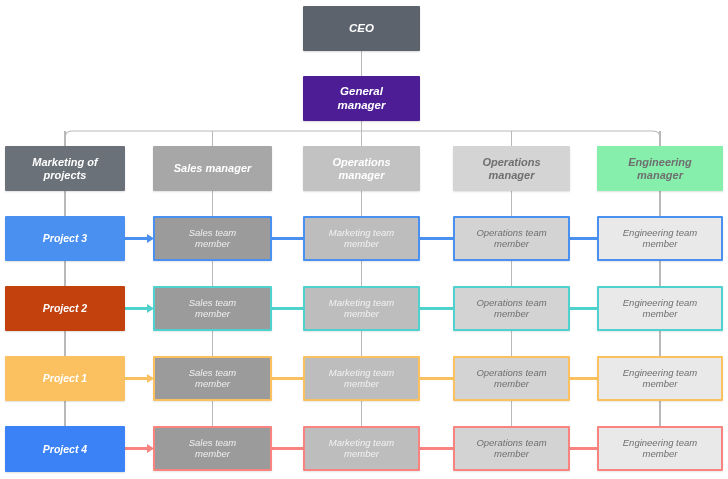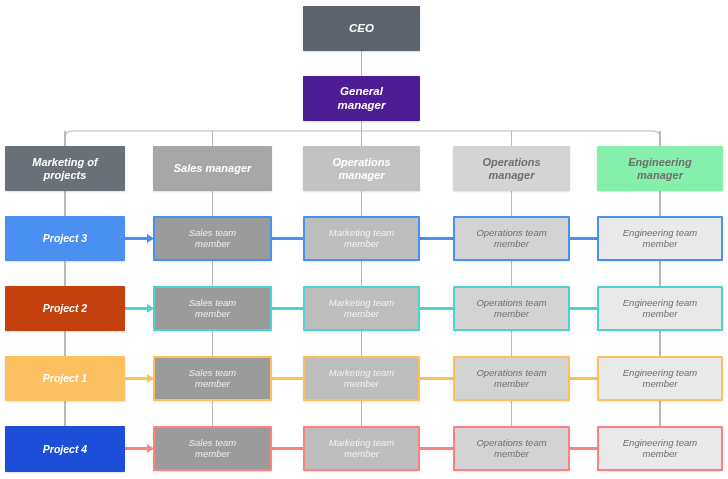--- a/index.html
+++ b/index.html
@@ -159,21 +159,21 @@
       </div>
       <div class="node node-member" style="left: 303px; top: 356px; width: 117px; height: 45px; background: rgb(189, 189, 189); color: rgb(242, 242, 242); border-color: rgb(251, 192, 95);">
         <span>Marketing team member</span>
       </div>
       <div class="node node-member" style="left: 453px; top: 356px; width: 117px; height: 45px; background: rgb(211, 211, 211); color: rgb(111, 111, 111); border-color: rgb(251, 192, 95);">
         <span>Operations team member</span>
       </div>
       <div class="node node-member" style="left: 597px; top: 356px; width: 126px; height: 45px; background: rgb(233, 233, 233); color: rgb(111, 111, 111); border-color: rgb(251, 192, 95);">
         <span>Engineering team member</span>
       </div>
-      <div class="node node-project" style="left: 5px; top: 426px; width: 120px; height: 46px; background: #1d4ed8; color: rgb(255, 255, 255);">
+      <div class="node node-project" style="left: 5px; top: 426px; width: 120px; height: 46px; background: #3b82f6; color: rgb(255, 255, 255);">
         <span>Project 4</span>
       </div>
       <div class="node node-member" style="left: 153px; top: 426px; width: 119px; height: 45px; background: rgb(155, 155, 155); color: rgb(239, 239, 239); border-color: rgb(248, 131, 127);">
         <span>Sales team member</span>
       </div>
       <div class="node node-member" style="left: 303px; top: 426px; width: 117px; height: 45px; background: rgb(189, 189, 189); color: rgb(242, 242, 242); border-color: rgb(248, 131, 127);">
         <span>Marketing team member</span>
       </div>
       <div class="node node-member" style="left: 453px; top: 426px; width: 117px; height: 45px; background: rgb(211, 211, 211); color: rgb(111, 111, 111); border-color: rgb(248, 131, 127);">
         <span>Operations team member</span>

